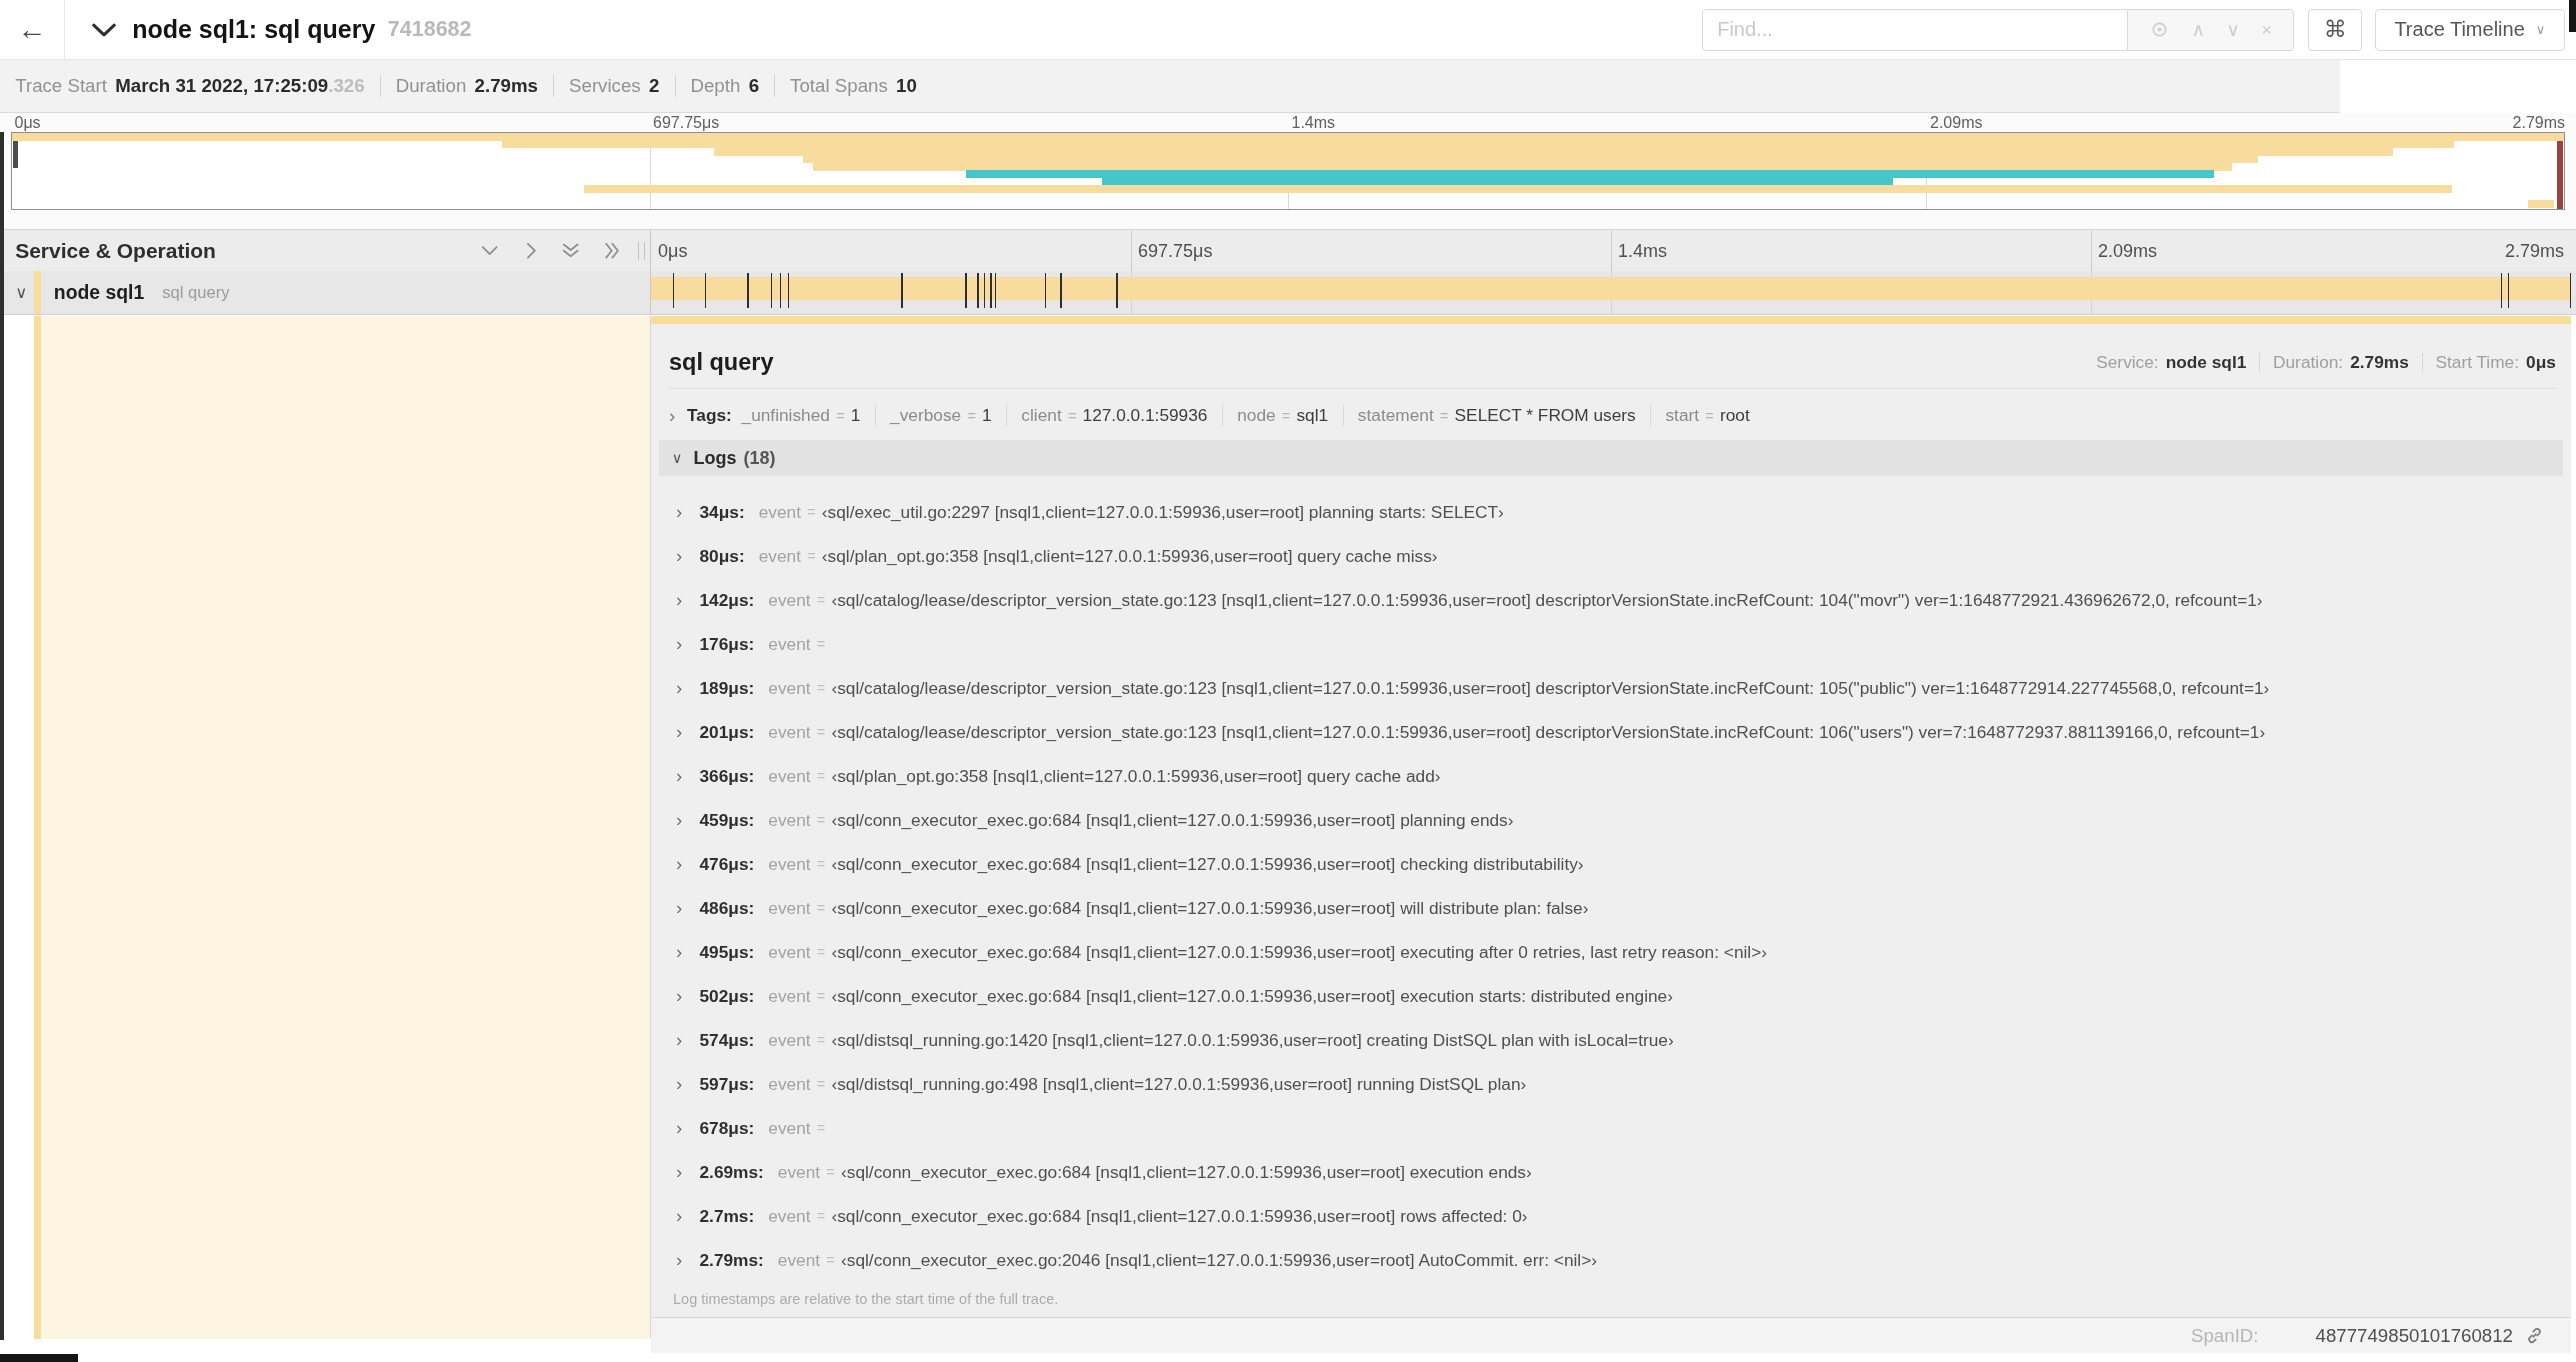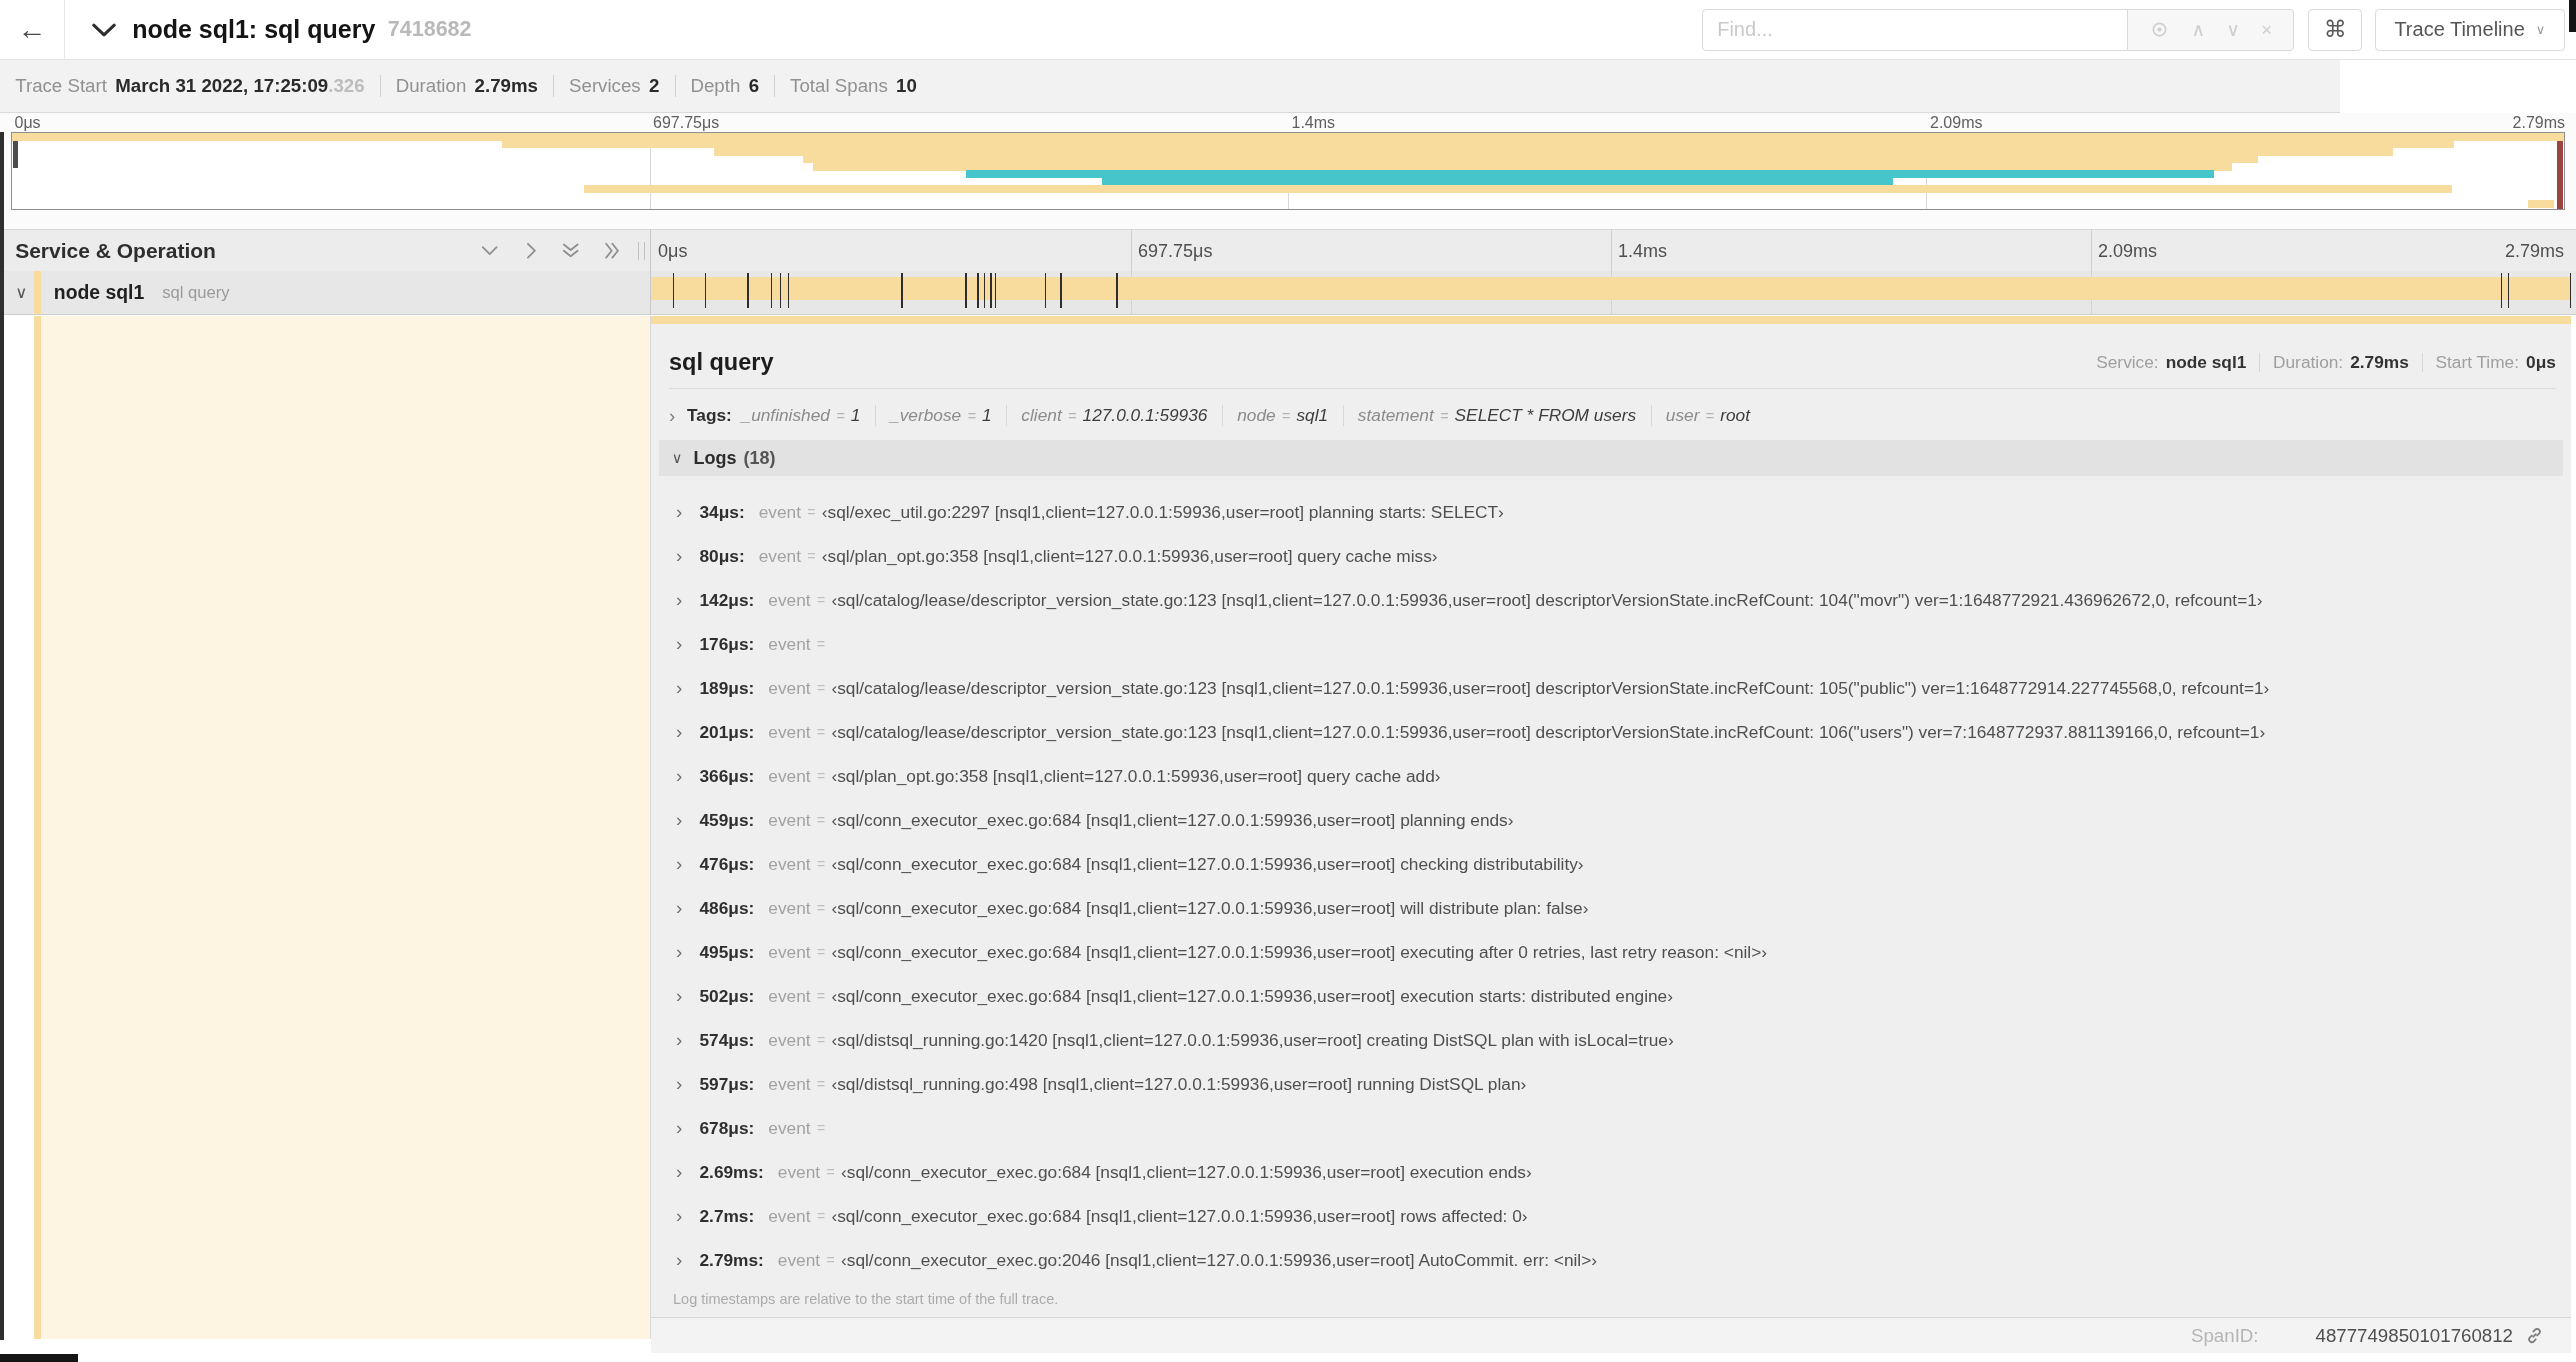--- a/index.html
+++ b/index.html
@@ -298,21 +298,21 @@
         <span class="ov-value">2.79ms</span>
         <span class="ov-sep"></span>
         <span class="ov-label">Start Time:</span>
         <span class="ov-value">0μs</span>
       </span>
   </div>
   <div class="dp-divider"></div>
   <div class="dp-tags">
     <span class="tag-expander">›</span>
     <span class="tags-label">Tags:</span>
-    <span id="tag-list" style="display:flex;align-items:center;font-style:italic;">
+    <span id="tag-list" style="display:flex;align-items:center;">
         <span class="tag-item">
           <span class="tag-key">_unfinished</span>
           <span class="tag-eq">=</span>
           <span class="tag-value">1</span>
         </span>
         <span class="tag-sep"></span>
         <span class="tag-item">
           <span class="tag-key">_verbose</span>
           <span class="tag-eq">=</span>
           <span class="tag-value">1</span>
@@ -330,21 +330,21 @@
           <span class="tag-value">sql1</span>
         </span>
         <span class="tag-sep"></span>
         <span class="tag-item">
           <span class="tag-key">statement</span>
           <span class="tag-eq">=</span>
           <span class="tag-value">SELECT * FROM users</span>
         </span>
         <span class="tag-sep"></span>
         <span class="tag-item">
-          <span class="tag-key">user</span>
+          <span class="tag-key">start</span>
           <span class="tag-eq">=</span>
           <span class="tag-value">root</span>
         </span>
       </span>
   </div>
   <div class="dp-logs-header">
     <span class="logs-chevron">∨</span>
     <span class="logs-label">Logs</span>
     <span class="logs-count">(18)</span>
   </div>

